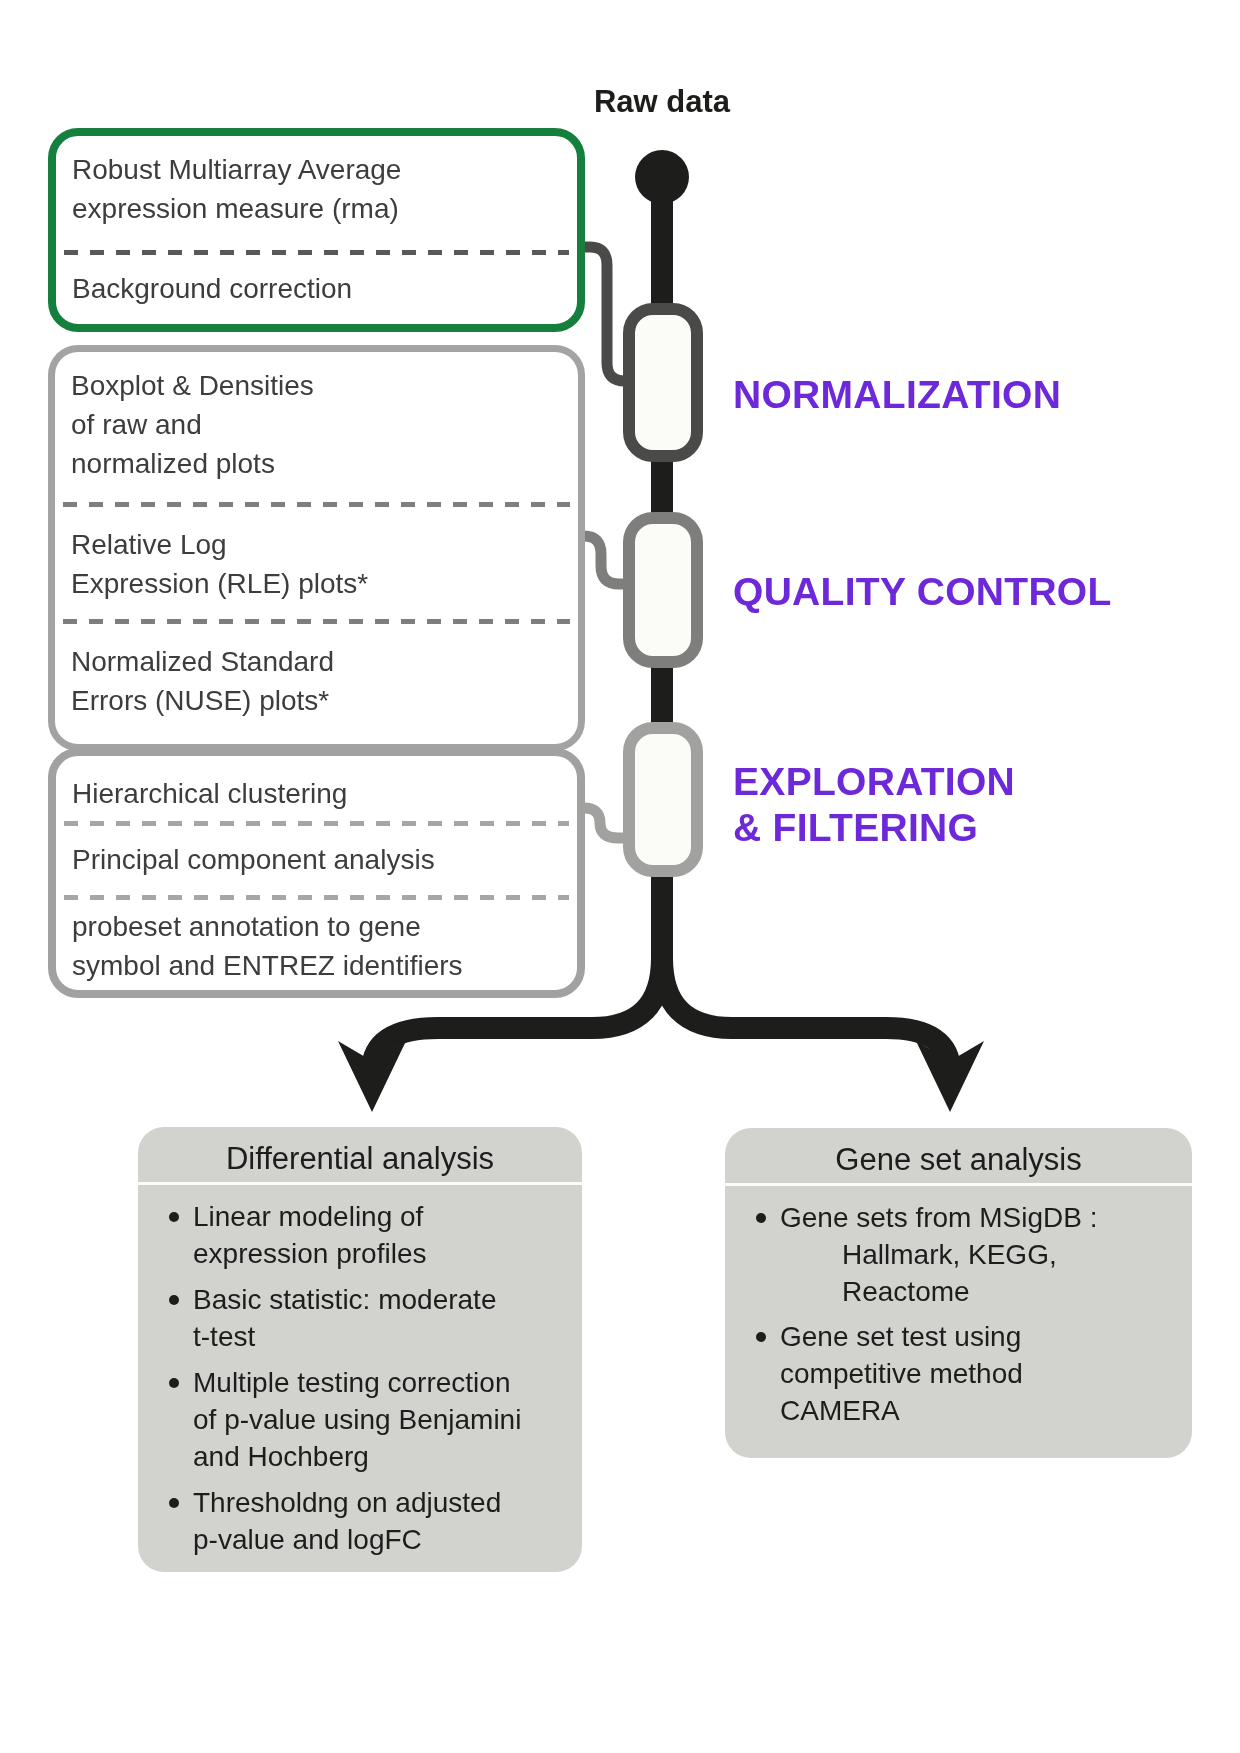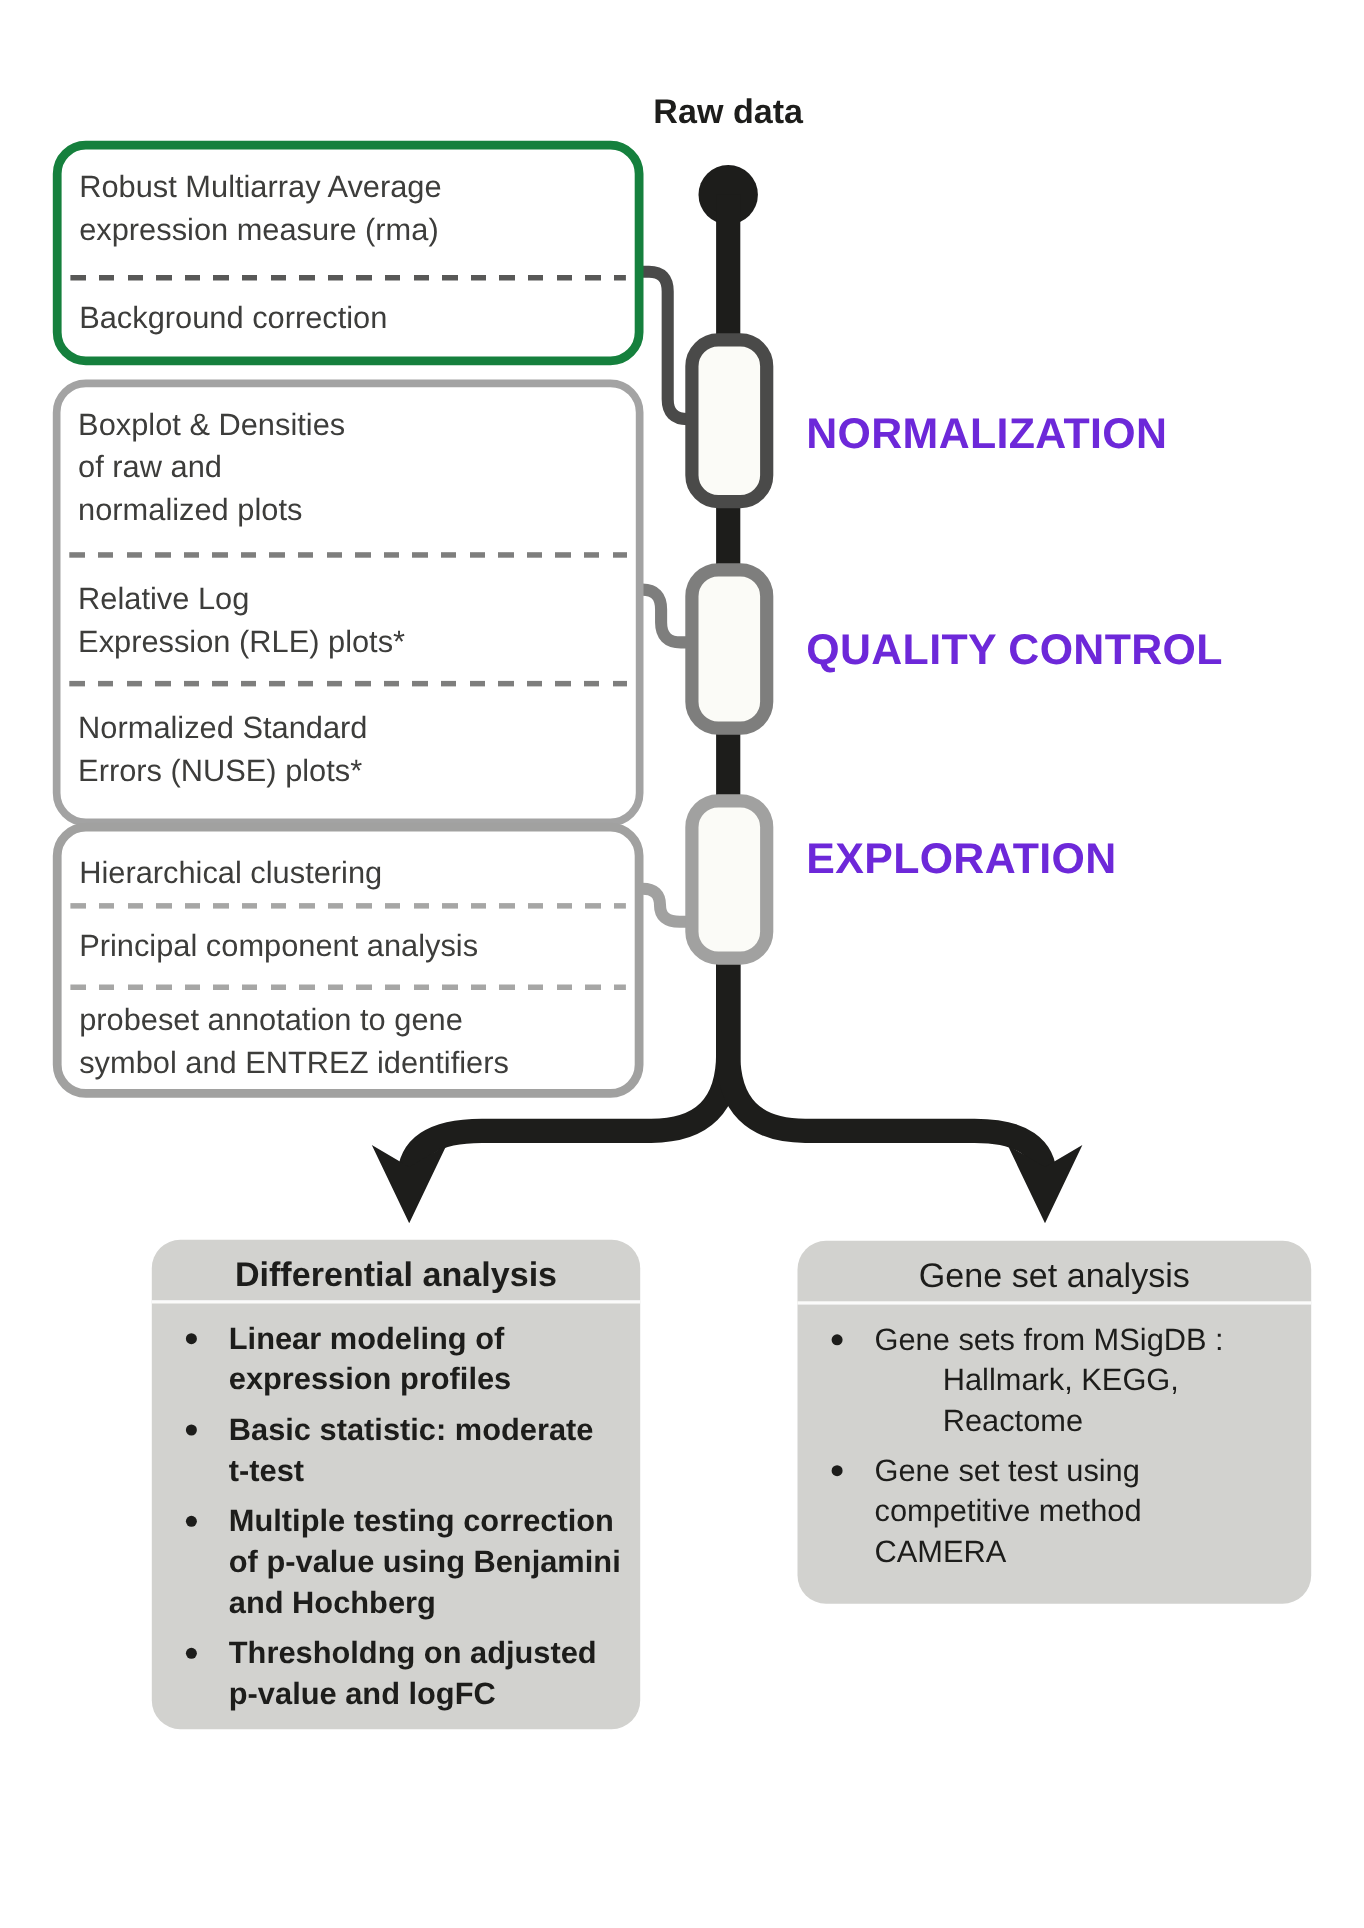--- a/index.html
+++ b/index.html
@@ -31,26 +31,26 @@
   .node3{top:722px;height:155px;border:12px solid #a1a1a0;}
 
   .stage{position:absolute;left:733px;z-index:3;font-weight:bold;font-size:39px;line-height:46px;
          color:#6d28d9;letter-spacing:0.3px;white-space:nowrap;}
   .stage1{top:372px;}
   .stage2{top:569px;text-align:center;}
   .stage3{top:759px;}
 
   
   .obox{position:absolute;background:#d2d2cf;border-radius:26px;z-index:2;box-sizing:border-box;}
-  .obox-left{left:138px;top:1127px;width:444px;height:445px;font-weight:bold;}
+  .obox-left{left:138px;top:1127px;width:444px;height:445px;}
   .obox-right{left:725px;top:1128px;width:467px;height:330px;}
   .ohead{height:58px;box-sizing:border-box;padding-top:14px;text-align:center;
          font-size:31px;color:#1d1d1b;border-bottom:3px solid #fbfbfa;}
   .obody{padding:13px 10px 0 31px;}
-  .bullet{display:flex;gap:29px;}
+  .bullet{display:flex;gap:14px;}
   .obox-left .bullet{margin-bottom:9px;}
   .obox-right .bullet{margin-bottom:8px;}
   .dot{width:10px;height:10px;border-radius:50%;background:#1d1d1b;margin-top:14px;flex:none;}
   .btext{font-size:28px;line-height:37px;color:#1d1d1b;}
   .iline{padding-left:62px;}
 </style>
 </head>
 <body>
 
 <div id="canvas">
@@ -123,20 +123,21 @@
   <div class="node node3"></div>
 
   <div class="stage stage1">
     <div>NORMALIZATION</div>
   </div>
   <div class="stage stage2">
     <div>QUALITY CONTROL</div>
   </div>
   <div class="stage stage3">
     <div>EXPLORATION</div>
+    <div>&amp; FILTERING</div>
   </div>
 
   <div class="obox obox-left">
     <div class="ohead">Differential analysis</div>
     <div class="obody">
       <div class="bullet">
         <span class="dot"></span>
         <div class="btext">
           <div>Linear modeling of</div>
           <div>expression profiles</div>

